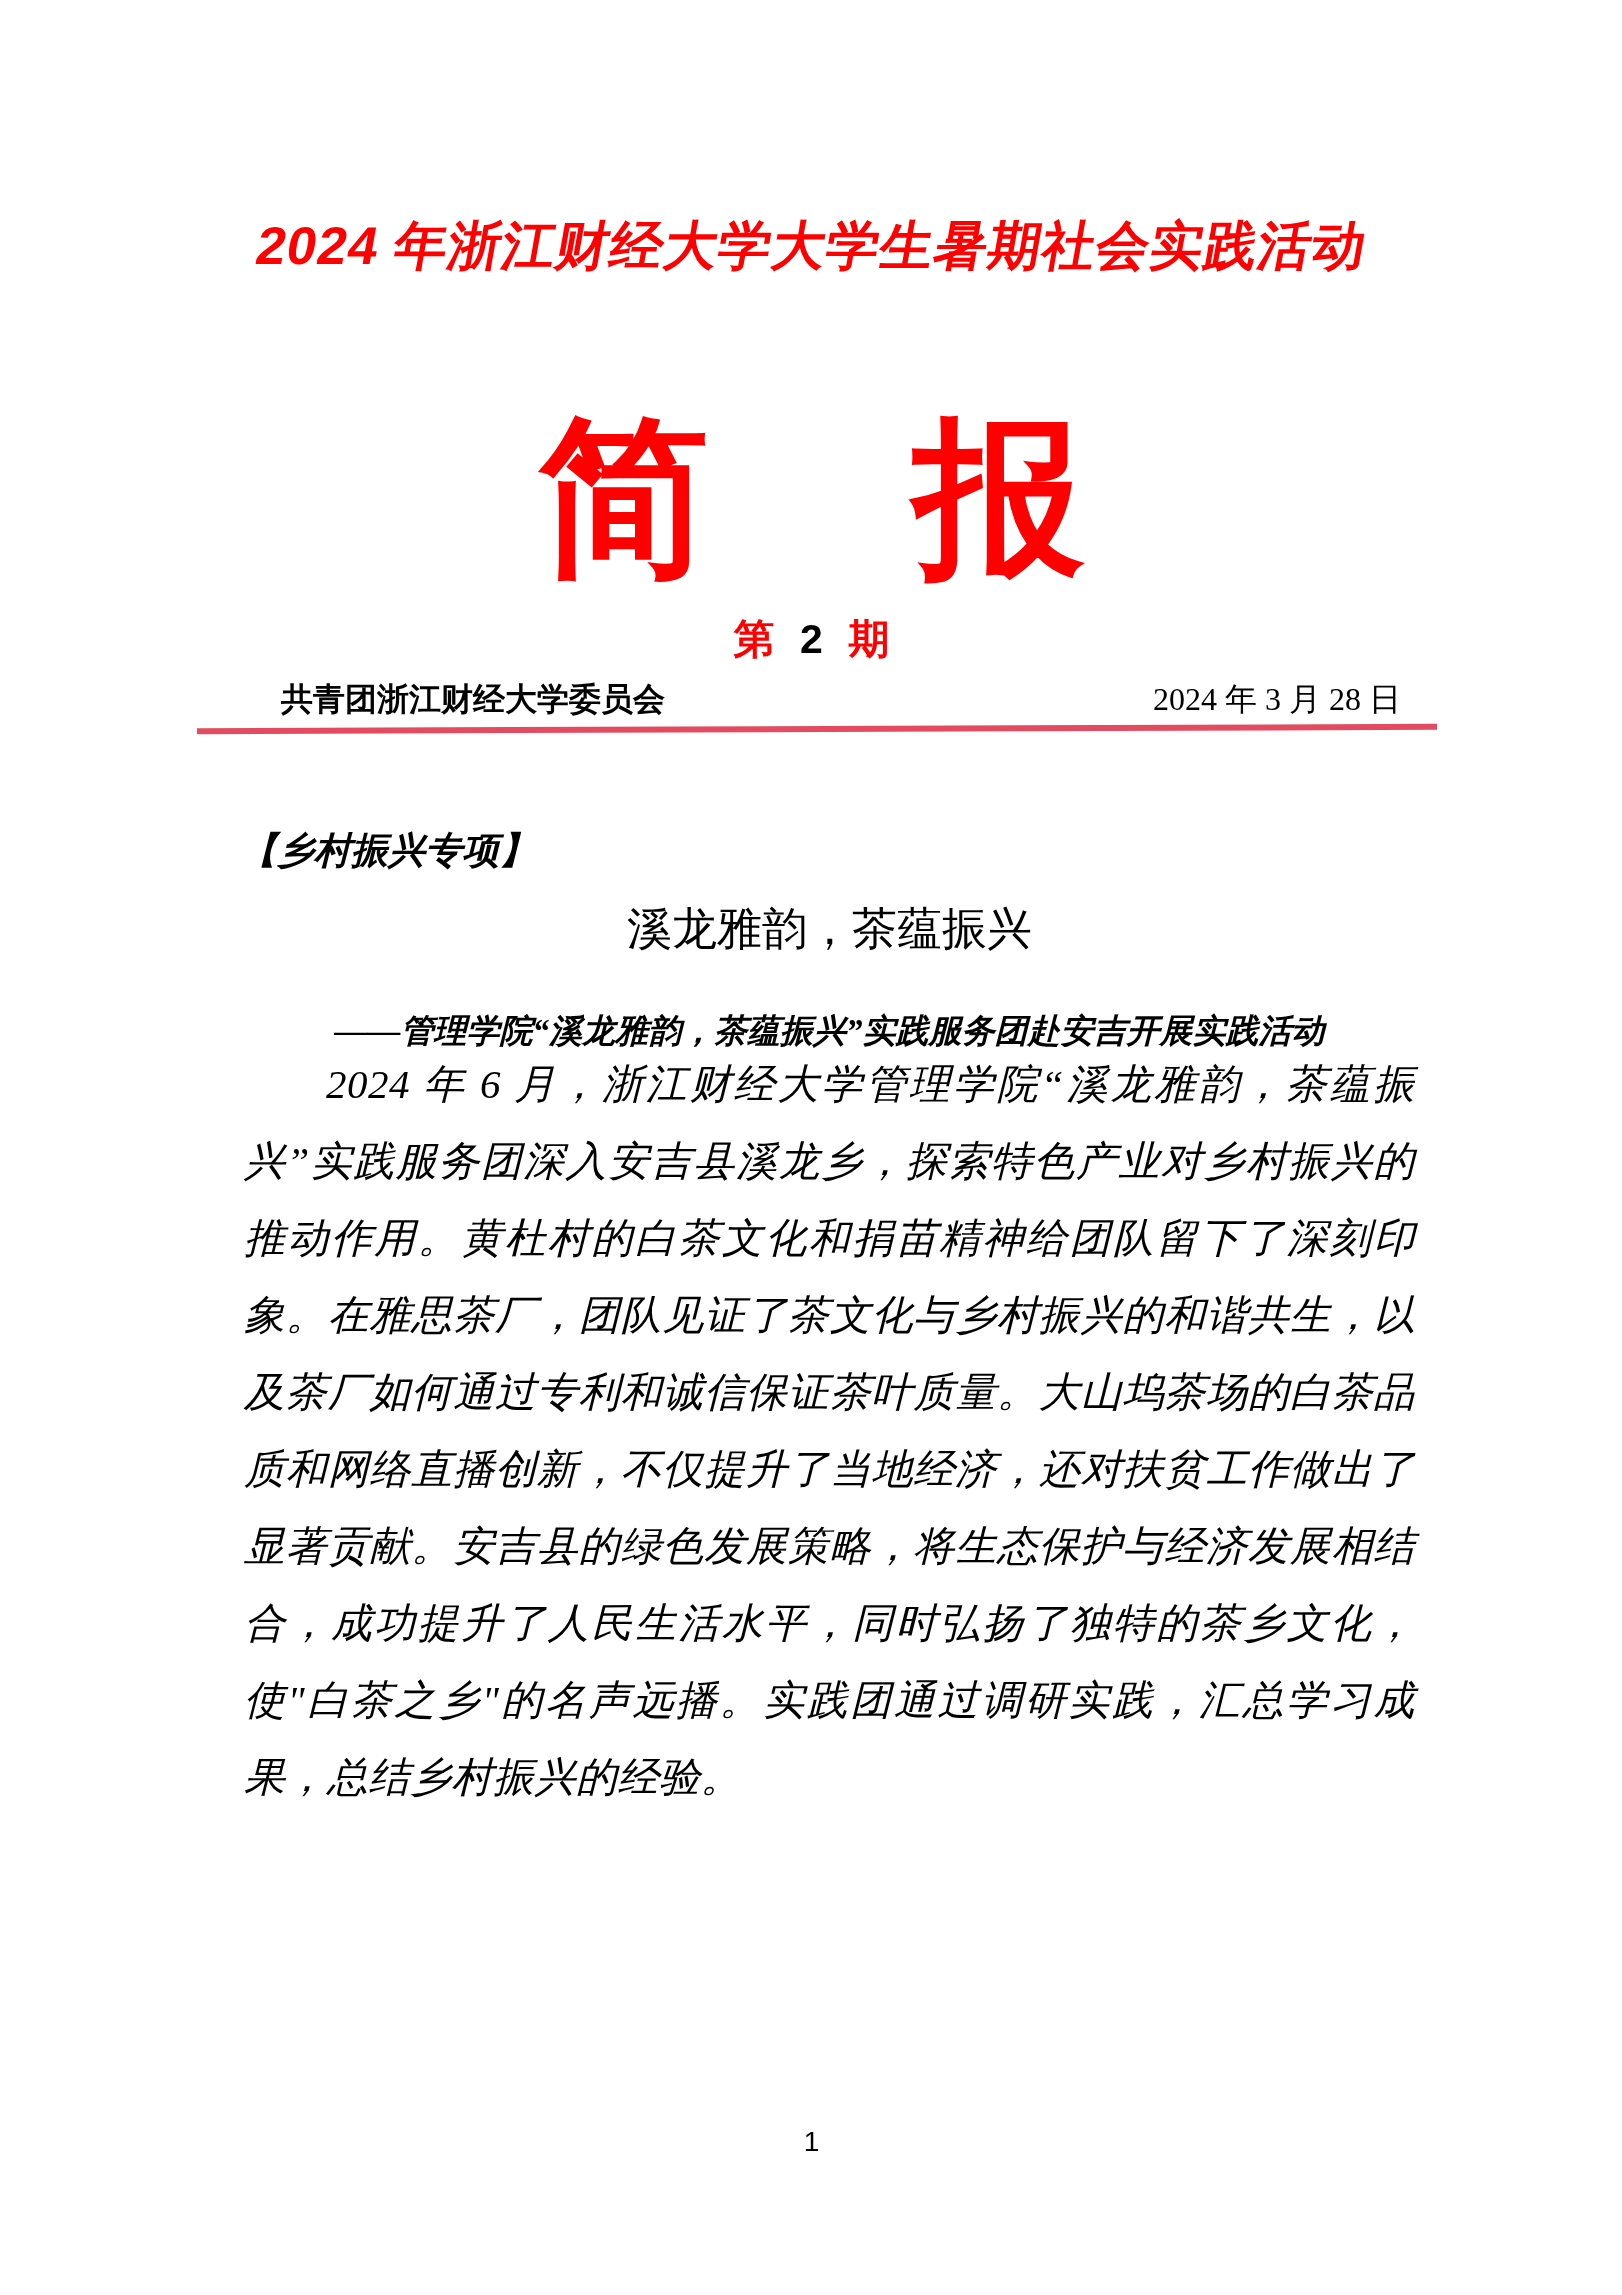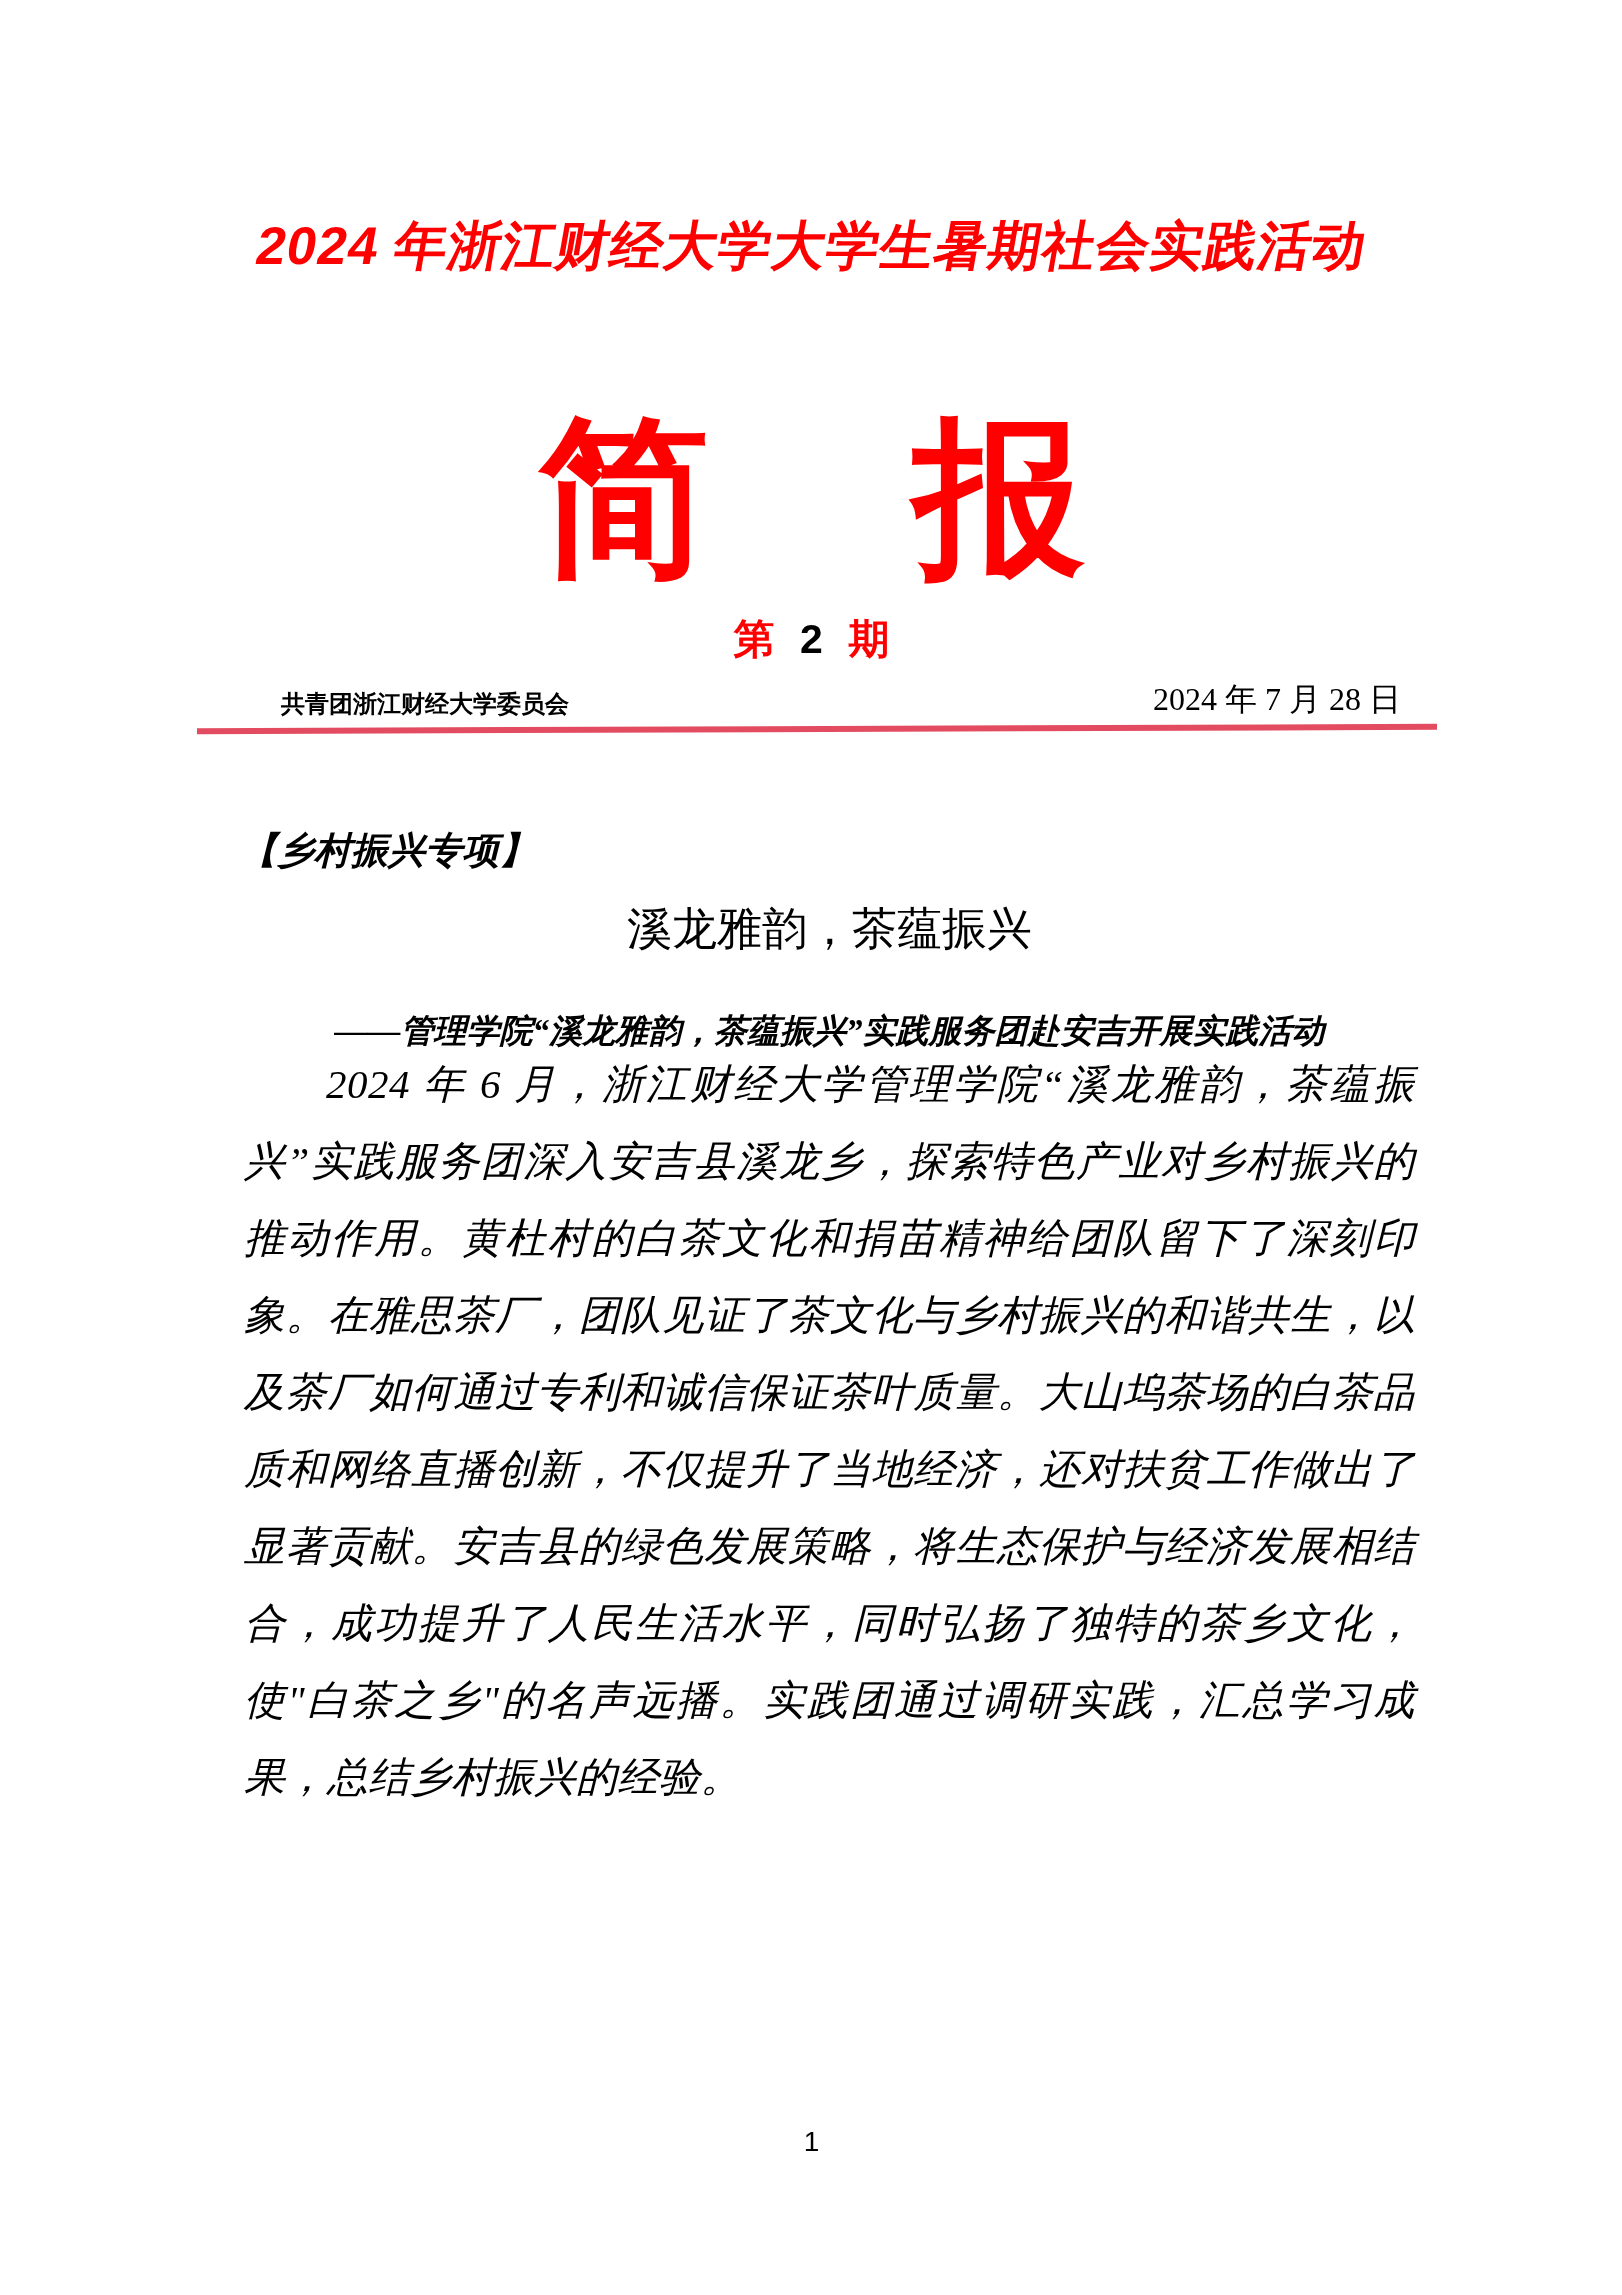--- a/index.html
+++ b/index.html
@@ -61,21 +61,21 @@
     position: absolute;
     top: 680px; left: 281px; width: 1120px;
     display: flex;
     justify-content: space-between;
     align-items: flex-end;
     line-height: 1.2;
   }
   .pub-org {
     font-family: "Liberation Sans", sans-serif;
     font-weight: bold;
-    font-size: 24px;
+    font-size: 32px;
     white-space: nowrap;
   }
   .pub-date {
     font-family: "Liberation Serif", serif;
     font-size: 32px;
     white-space: nowrap;
   }
 
   
   .rule {
@@ -162,21 +162,21 @@
   </div>
 
   <div class="issue-line">
     <span class="red">第</span>
     <span class="num">2</span>
     <span class="red">期</span>
   </div>
 
   <div class="pub-row">
     <span class="pub-org">共青团浙江财经大学委员会</span>
-    <span class="pub-date">2024 年 7 月 28 日</span>
+    <span class="pub-date">2024 年 3 月 28 日</span>
   </div>
 
   <div class="rule"></div>
 
   <div class="section-tag">【乡村振兴专项】</div>
 
   <div class="article-title">溪龙雅韵，茶蕴振兴</div>
 
   <div class="article-subtitle">——管理学院“溪龙雅韵，茶蕴振兴”实践服务团赴安吉开展实践活动</div>
 

